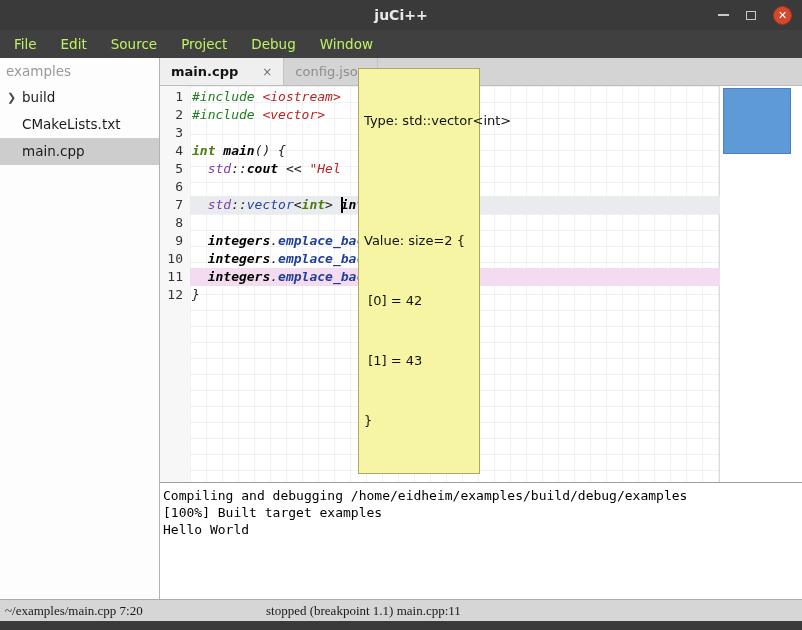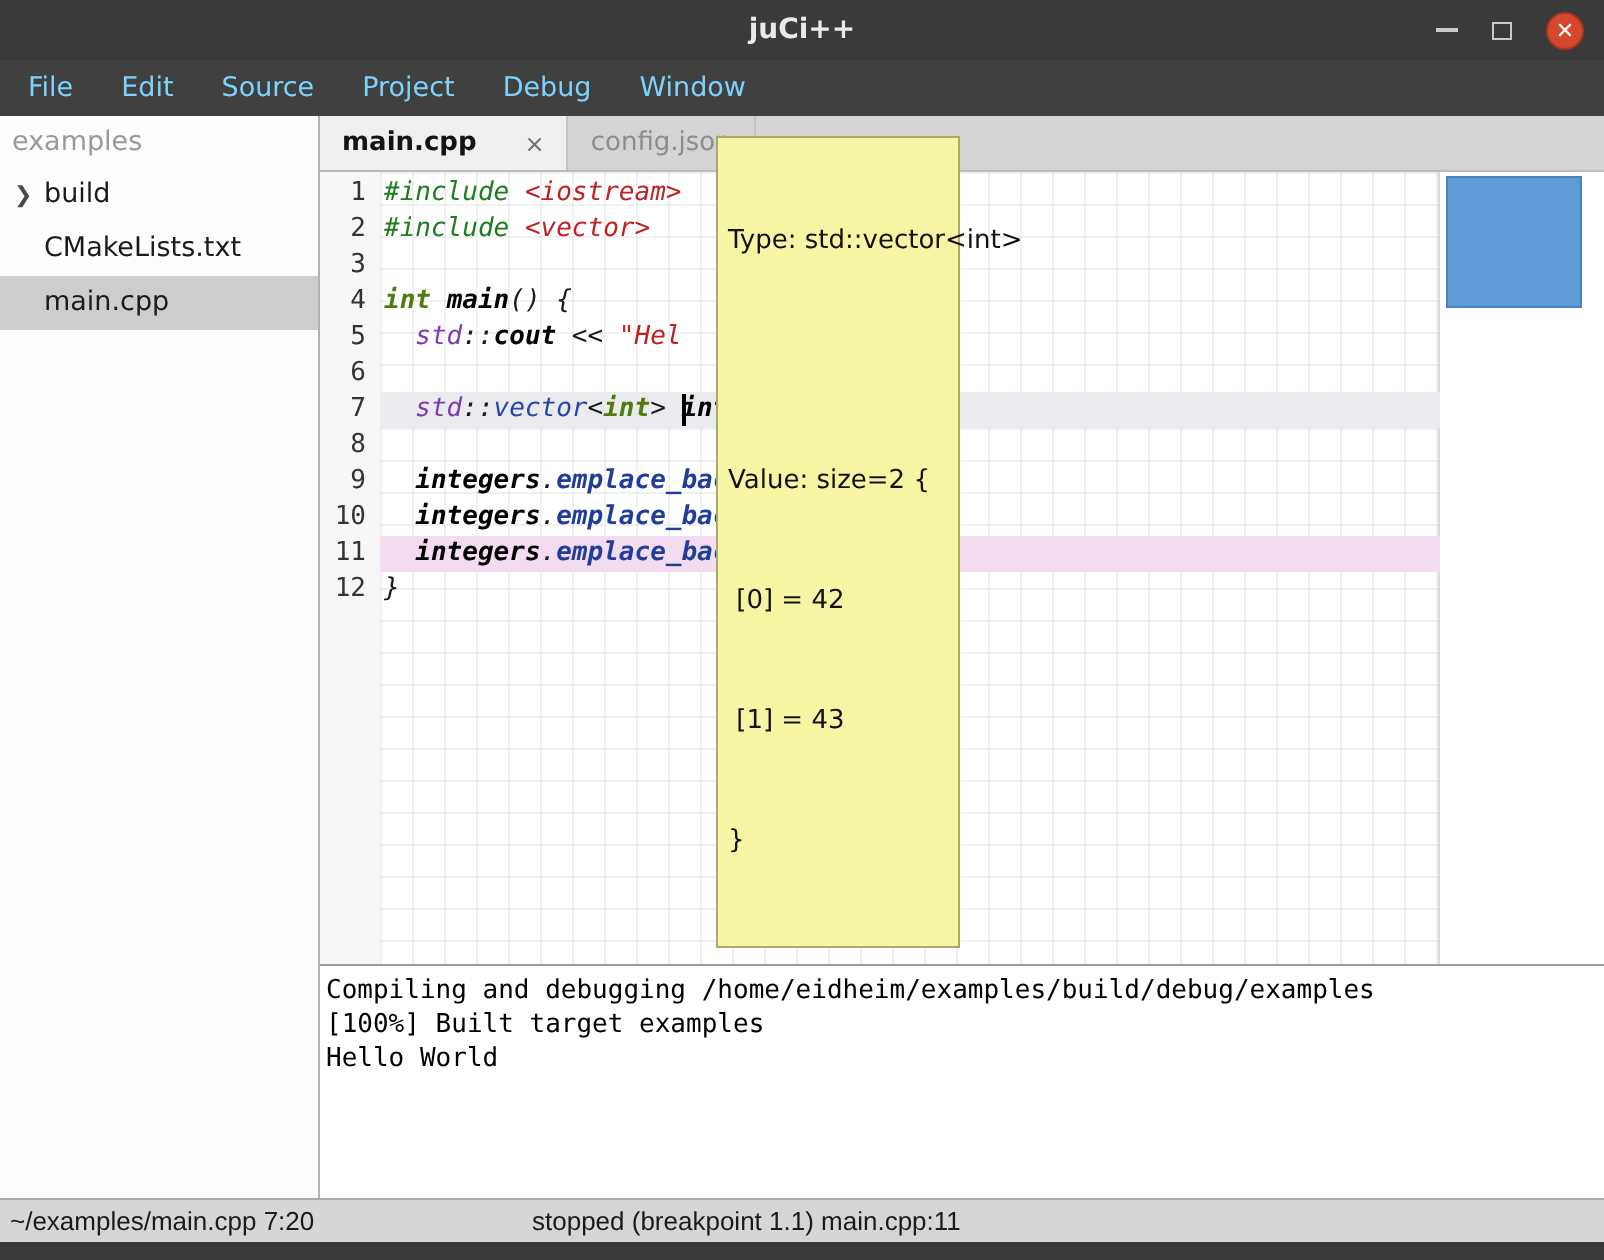--- a/index.html
+++ b/index.html
@@ -15,21 +15,21 @@
   .titlebar { flex:0 0 30px; height:30px; background:#3a3a3a; display:flex; align-items:center; justify-content:center; position:relative; }
   .title { color:#e9e9e9; font-size:14px; font-weight:bold; }
   .tb-controls { position:absolute; right:10px; top:0; height:30px; display:flex; align-items:center; gap:17px; }
   .min-glyph { width:11px; height:2px; background:#c9c9c9; }
   .restore-glyph { width:10px; height:9px; border:1.5px solid #c9c9c9; }
   .close-btn { width:19px; height:19px; border-radius:50%; background:var(--close_button,#d5482e); border:1px solid #a83520;
     color:#fff; font-size:11px; line-height:17px; text-align:center; font-weight:bold; }
 
   
   .menubar { flex:0 0 28px; height:28px; background:#404040; display:flex; align-items:center; padding-left:2px; }
-  .menu-item { color:#7dd3fc; font-size:13.5px; padding:5px 12px; }
+  .menu-item { color:#bef264; font-size:13.5px; padding:5px 12px; }
 
   
   .body { flex:1; display:flex; min-height:0; }
   .sidebar { flex:0 0 160px; width:160px; background:#fdfdfd; border-right:1px solid #b2b2b2; }
   .sidebar-header { color:#9a9a9a; font-size:13.5px; height:26px; padding:5px 0 0 6px; }
   .tree-item { height:27px; line-height:27px; position:relative; padding-left:22px; font-size:13.5px; color:#1b1b1b; white-space:nowrap; }
   .tree-item.selected { background:#cdcdcd; }
   .expander { position:absolute; left:7px; top:0; color:#4a4a4a; font-size:11px; }
 
   .editor-col { flex:1; min-width:0; display:flex; flex-direction:column; background:#fff; }
@@ -66,21 +66,21 @@
   .tk-str { color:#bf2222; }
   .caret { position:absolute; left:181px; top:111px; width:1.5px; height:16px; background:#000; z-index:2; }
   .scroll-thumb { position:absolute; right:11px; top:2px; width:68px; height:66px; background:var(--accent_blue,#5e9ad6); border:1px solid #4a82bd; z-index:3; }
 
   
   .terminal { flex:1; border-top:1px solid #9d9d9d; background:#fff; color:#000;
     font-family:"DejaVu Sans Mono", monospace; font-size:13px; line-height:17px; padding:4px 3px; white-space:pre; overflow:hidden; }
 
   
   .statusbar { flex:0 0 22px; height:22px; background:#d6d6d6; border-top:1px solid #ababab; position:relative;
-    font-family:Liberation Sans, sans-serif; font-size:13px; color:#1a1a1a; }
+    font-family:Liberation Serif, serif; font-size:13px; color:#1a1a1a; }
   .sb-left { position:absolute; left:5px; top:3px; white-space:pre; }
   .sb-status { position:absolute; left:266px; top:3px; white-space:pre;text-align:center; }
 
   .bottom-strip { flex:0 0 9px; height:9px; background:#3a3a3a; }
 
   
   .tooltip { position:absolute; left:358px; top:68px; width:122px; z-index:10;
     background:var(--tooltip_bg,#f5f5a3); border:1px solid #a9a964; padding:2px 5px;
     font-size:13px; line-height:20px; color:#111; white-space:pre; }
   .tooltip .blank { height:20px; }

